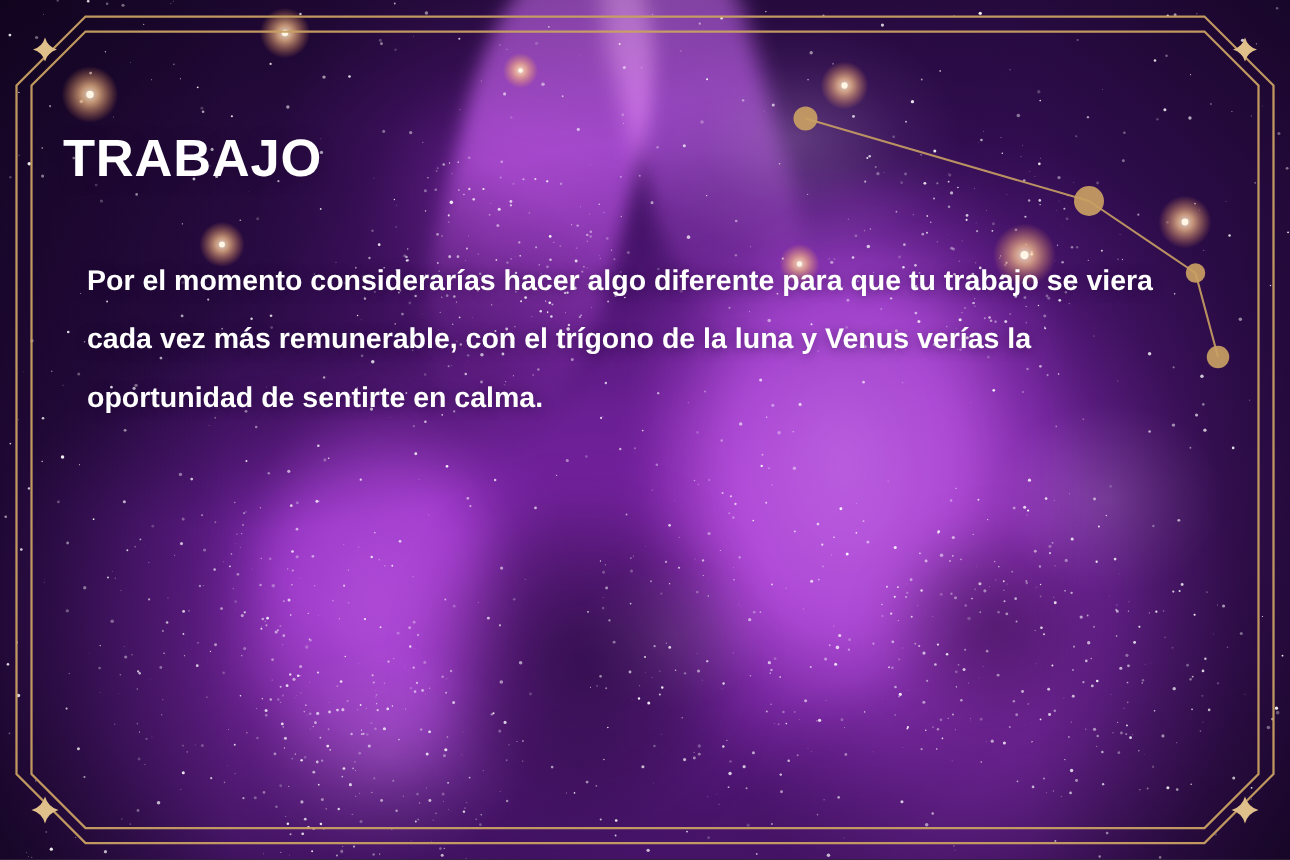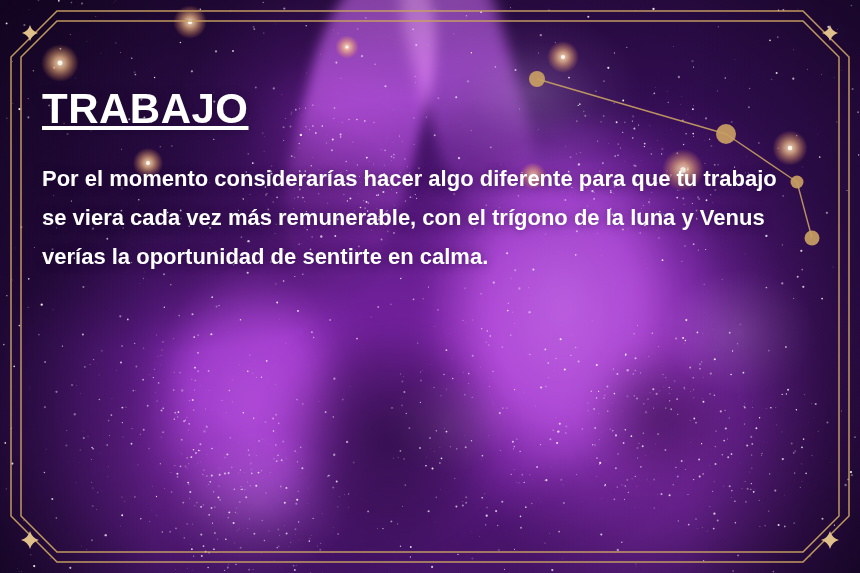--- a/index.html
+++ b/index.html
@@ -98,33 +98,32 @@
   .constellation svg{display:block;width:100%;height:100%;}
 
   
   .content{
     position:absolute;
     left:42px;top:88px;width:770px;
   }
   .heading{
     margin:0;
     color:#ffffff;
-    font-size:42px;
+    font-size:35px;
     font-weight:bold;
     letter-spacing:0.5px;
     line-height:1.0;
     font-family:"Liberation Sans", sans-serif;
     text-shadow:0 2px 10px rgba(30,8,50,0.55);
-    text-decoration:underline;
   }
   .body-copy{
-    margin:0;
+    margin:16px;
     padding-top:29px;
     color:#ffffff;
-    font-size:22px;
+    font-size:19px;
     font-weight:bold;
     line-height:39px;
     max-width:760px;
     font-family:"Liberation Sans", sans-serif;
     text-shadow:0 1px 8px rgba(30,8,50,0.5);
   }
 </style>
 </head>
 <body>
 

